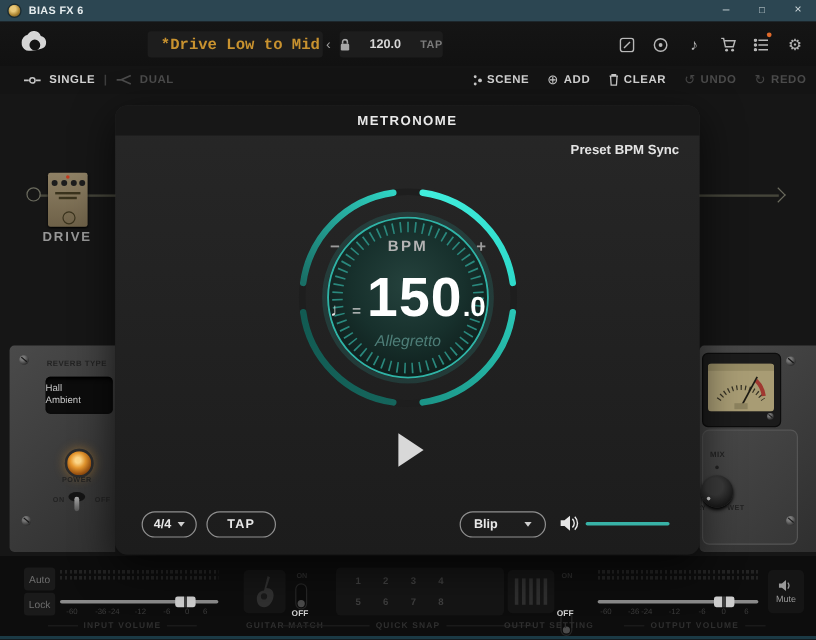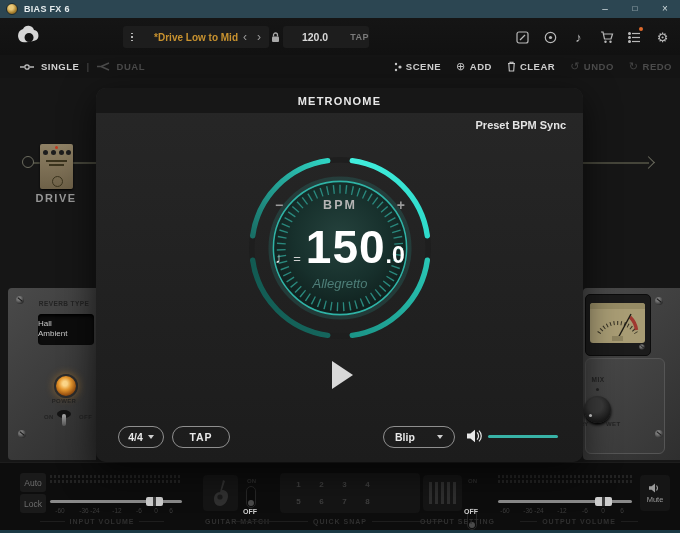--- a/index.html
+++ b/index.html
@@ -11,21 +11,21 @@
   
   .titlebar{left:0;top:0;width:680px;height:18px;background:#2C4652;display:flex;align-items:center;}
   .app-ico{width:10px;height:10px;border-radius:50%;margin:0 6px 0 6px;
            background:radial-gradient(circle at 40% 35%,#e8c878 0 25%,#a8812f 60%,#5c441a 100%);border:1px solid #1a2a30;}
   .app-title{font-size:9px;font-weight:bold;color:#e6ecee;letter-spacing:.3px;}
   .wctl{margin-left:auto;display:flex;height:18px;}
   .wctl span{width:30px;text-align:center;color:#cfd9dc;font-size:10px;line-height:18px;cursor:default;}
   
   .toolbar{left:0;top:18px;width:680px;height:37px;background:linear-gradient(#151515,#111);}
   .box{background:#1D1D1D;border-radius:3px;height:22px;display:flex;align-items:center;}
-  .preset-name{color:#C8922F;font-weight:bold;font-size:10px;margin-left:21px;white-space:nowrap;}
+  .preset-name{color:#C8922F;font-weight:bold;font-size:13px;margin-left:3px;white-space:nowrap;font-family:Liberation Mono, monospace;}
   .chev{color:#9c9c9c;font-size:12px;padding:0 5px;line-height:22px;}
   .hamb{width:11px;margin-left:8px;}
   .hamb i{display:block;height:1.5px;background:#b5b5b5;margin:2px 0;}
   .bpmv{color:#d8d8d8;font-weight:bold;font-size:10.5px;}
   .tapv{color:#7b7b7b;font-weight:bold;font-size:9px;letter-spacing:.5px;}
   .tb-icons{right:10px;top:8px;height:22px;display:flex;gap:13px;}
   .tb-ic{width:15px;height:22px;display:flex;align-items:center;justify-content:center;position:relative;color:#b8b8b8;font-size:13px;}
   .badge{position:absolute;top:1px;right:-1px;width:4px;height:4px;border-radius:50%;background:#E06A2B;}
   
   .modebar{left:0;top:55px;width:680px;height:23px;background:#141414;}
@@ -123,21 +123,21 @@
   <div class="abs box" style="left:123px;top:8px;width:146px;">
     <span class="hamb">
         <i></i>
         <i></i>
         <i></i>
       </span>
     <span class="preset-name">*Drive Low to Mid</span>
     <span class="chev" style="margin-left:auto;">‹</span>
     <span class="chev" style="padding-right:8px;">›</span>
   </div>
-  <div class="abs box" style="left:283px;top:8px;width:86px;justify-content:flex-end;gap:22px;">
+  <div class="abs box" style="left:283px;top:8px;width:86px;justify-content:space-between;gap:6px;">
     <span>
       <svg width="9" height="11" viewBox="0 0 9 11">
           <rect x="1" y="4.5" width="7" height="5.5" rx="1" fill="#a8a8a8"></rect>
           <path d="M2.5 4.5 V3 a2 2 0 0 1 4 0 V4.5" fill="none" stroke="#a8a8a8" stroke-width="1.3"></path>
         </svg>
     </span>
     <span class="bpmv">120.0</span>
     <span class="tapv">TAP</span>
   </div>
   <div class="abs tb-icons">

